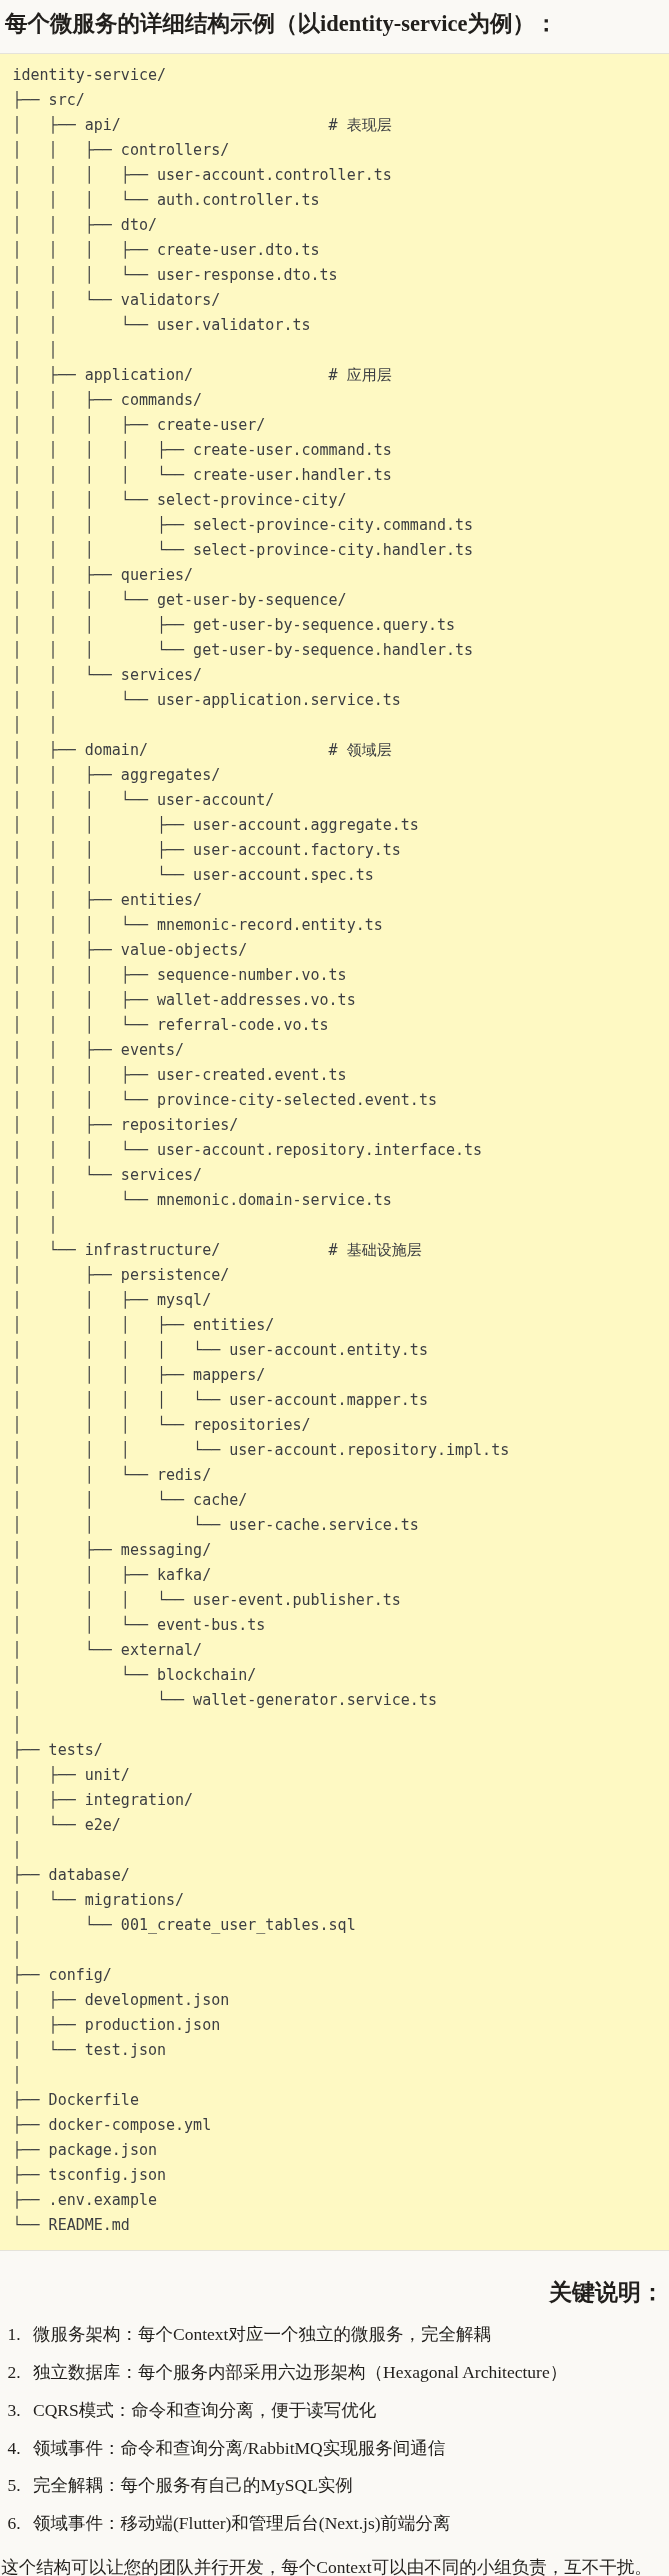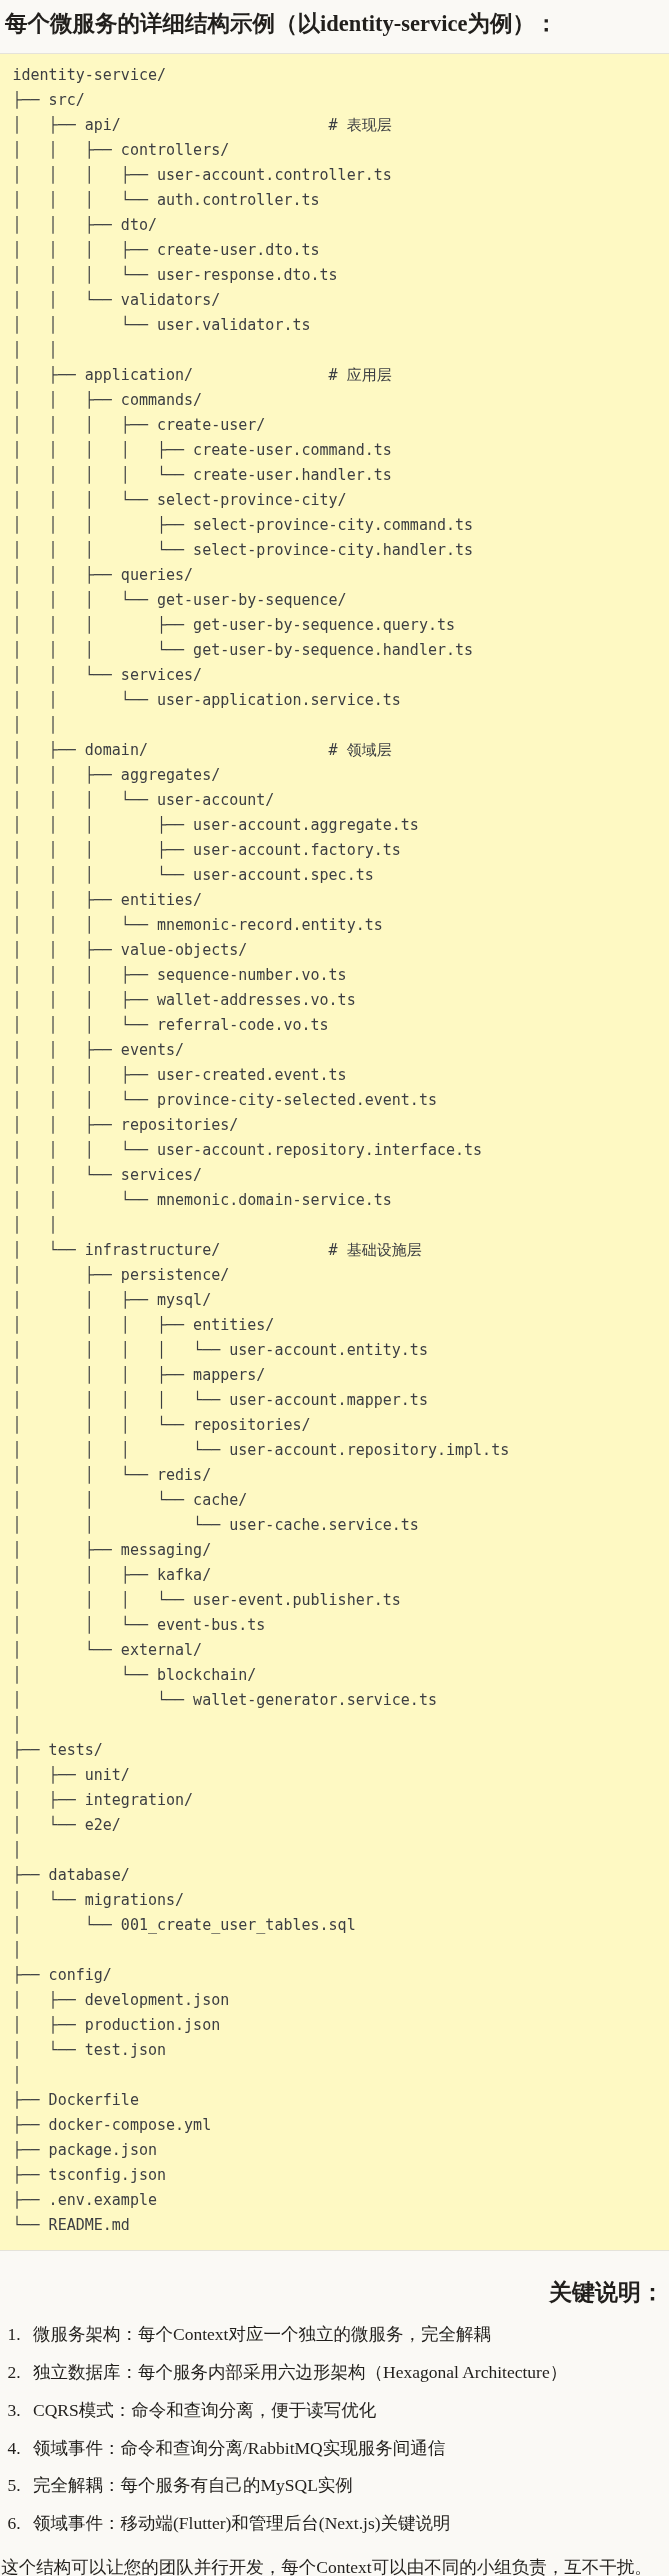--- a/index.html
+++ b/index.html
@@ -183,21 +183,21 @@
       <li>
         <span class="num">3.</span><span class="label">CQRS模式：</span><span class="text">命令和查询分离，便于读写优化</span>
       </li>
       <li>
         <span class="num">4.</span><span class="label">领域事件：</span><span class="text">命令和查询分离/RabbitMQ实现服务间通信</span>
       </li>
       <li>
         <span class="num">5.</span><span class="label">完全解耦：</span><span class="text">每个服务有自己的MySQL实例</span>
       </li>
       <li>
-        <span class="num">6.</span><span class="label">领域事件：</span><span class="text">移动端(Flutter)和管理后台(Next.js)关键说明</span>
+        <span class="num">6.</span><span class="label">领域事件：</span><span class="text">移动端(Flutter)和管理后台(Next.js)前端分离</span>
       </li>
     </ol>
 
     <p class="closing">这个结构可以让您的团队并行开发，每个Context可以由不同的小组负责，互不干扰。</p>
   </div>
 
 </div>
 
 
 </body></html>

